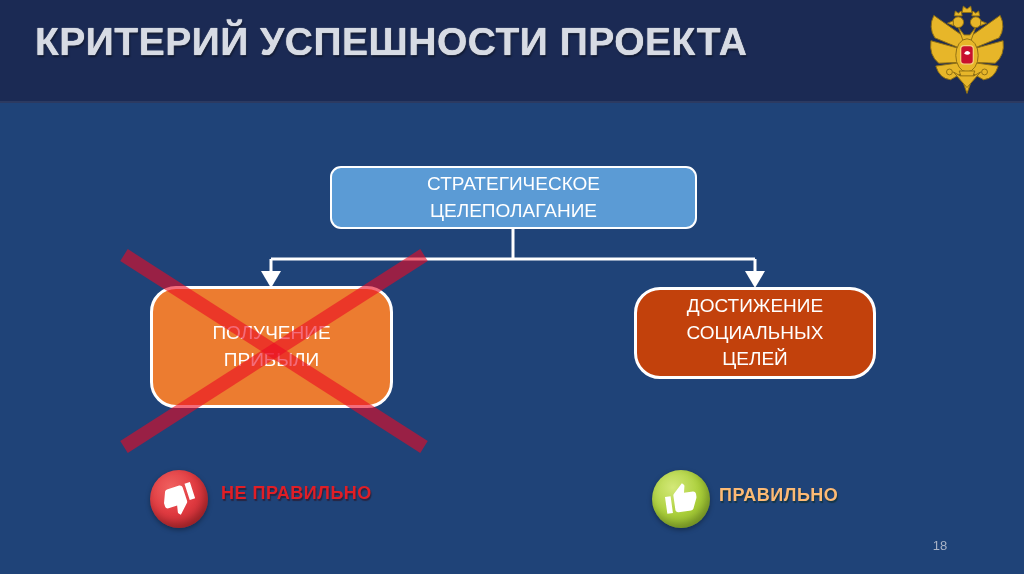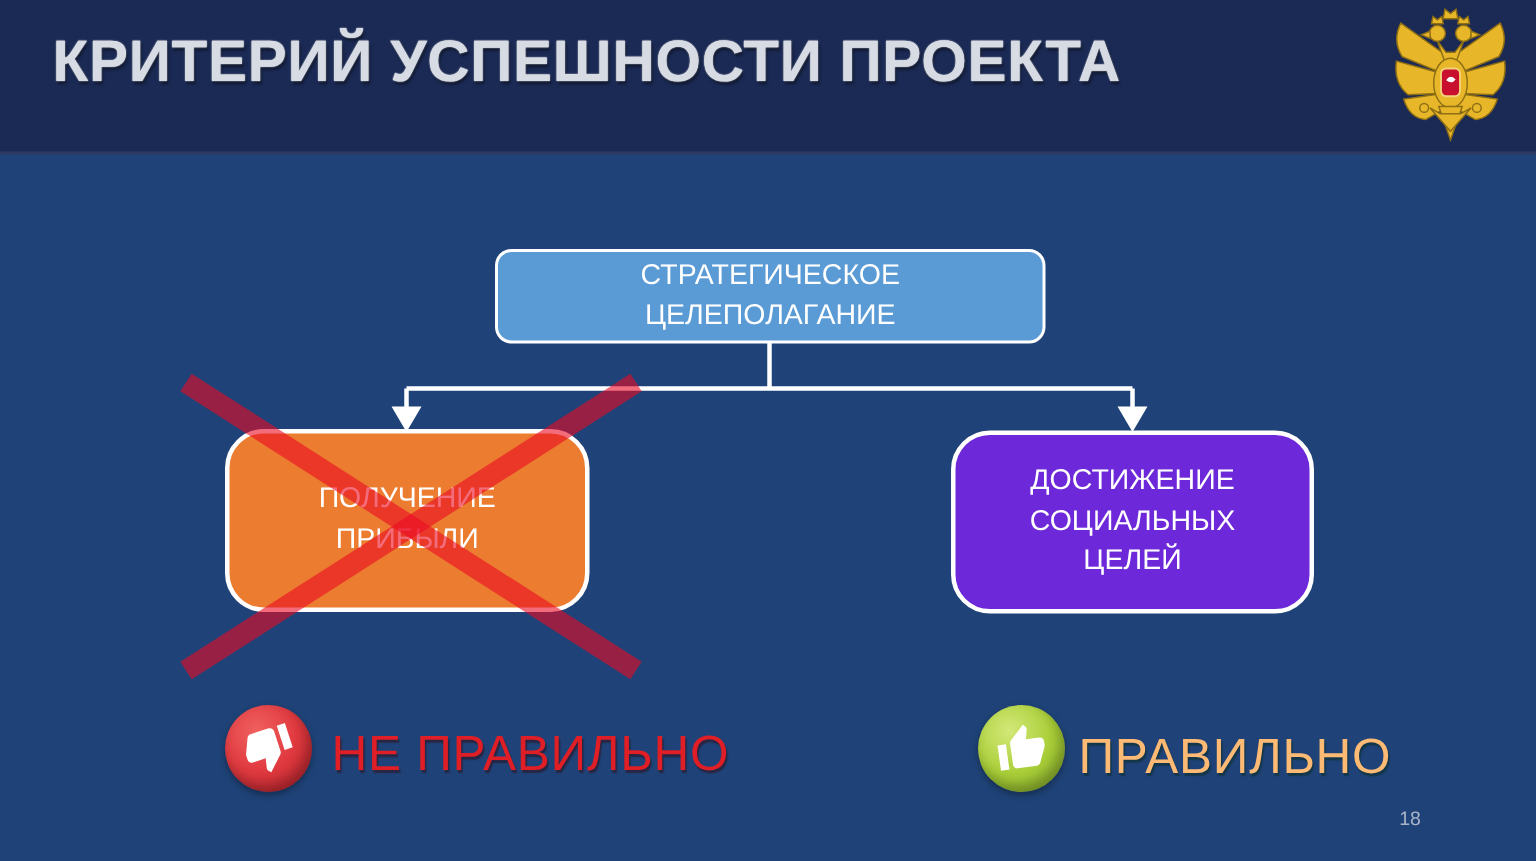--- a/index.html
+++ b/index.html
@@ -32,22 +32,22 @@
   .node-root{
     left:330px;top:166px;width:367px;height:63px;
     background:#5B9BD5;border-radius:11px;border-width:2.5px;
     padding:0 20px;
   }
   .node-profit{
     left:150px;top:286px;width:243px;height:122px;
     background:#EC7C30;border-radius:26px;padding:0 22px;
   }
   .node-social{
-    left:634px;top:287px;width:242px;height:122px;
-    background:#6d28d9;border-radius:26px;padding:0 32px;
+    left:634px;top:287px;width:242px;height:92px;
+    background:#c2410c;border-radius:26px;padding:0 32px;
   }
   .overlay{position:absolute;left:0;top:0;width:1024px;height:574px;pointer-events:none;}
   .connectors{z-index:4;}
   .cross{z-index:5;}
   
   .thumb-circle{
     position:absolute;width:58px;height:58px;border-radius:50%;
     display:flex;align-items:center;justify-content:center;z-index:6;
     box-shadow:inset -3px -5px 8px rgba(0,0,0,.28),0 2px 5px rgba(0,0,0,.35);
   }
@@ -55,21 +55,21 @@
     left:150px;top:470px;
     background:radial-gradient(circle at 36% 30%,#F0605F 0%,#E03A40 48%,#C0232B 100%);
   }
   .thumb-up-circle{
     left:652px;top:470px;
     background:radial-gradient(circle at 36% 30%,#D3E878 0%,#A9CE38 52%,#8CB72A 100%);
   }
   .thumb-glyph-down{transform:rotate(-18deg);}
   .thumb-glyph-up{transform:rotate(-8deg);}
   .verdict-label{
-    position:absolute;font-size:33px;font-weight:400;letter-spacing:.5px;z-index:6;
+    position:absolute;font-size:18px;font-weight:700;letter-spacing:.5px;z-index:6;
   }
   .verdict-wrong{left:221px;top:483px;color:#E01E26;text-shadow:1px 2px 1px rgba(50,0,0,.45);}
   .verdict-right{left:719px;top:485px;color:#fdba74;text-shadow:1px 2px 1px rgba(0,35,0,.4);}
   .page-number{
     position:absolute;left:928px;top:538px;width:24px;text-align:center;
     font-size:13px;color:#A9B3C6;z-index:6;
   }
 </style>
 </head>
 <body>

